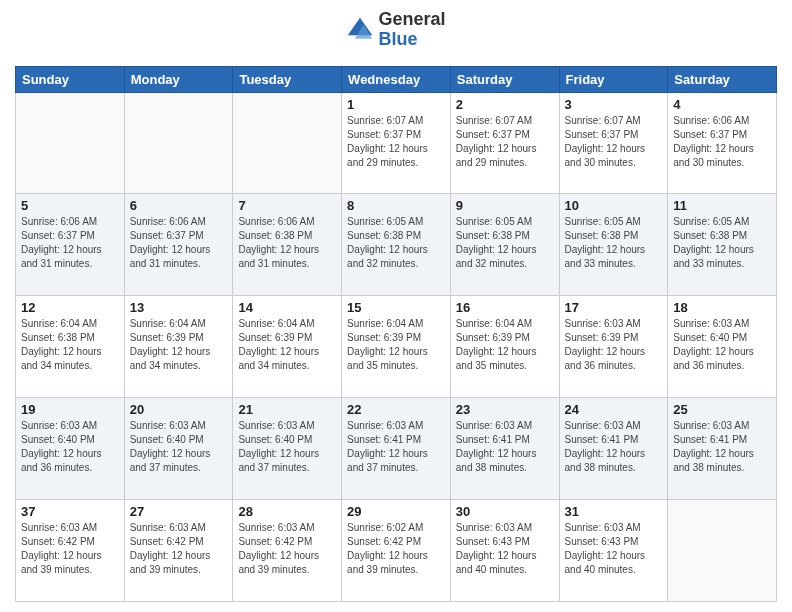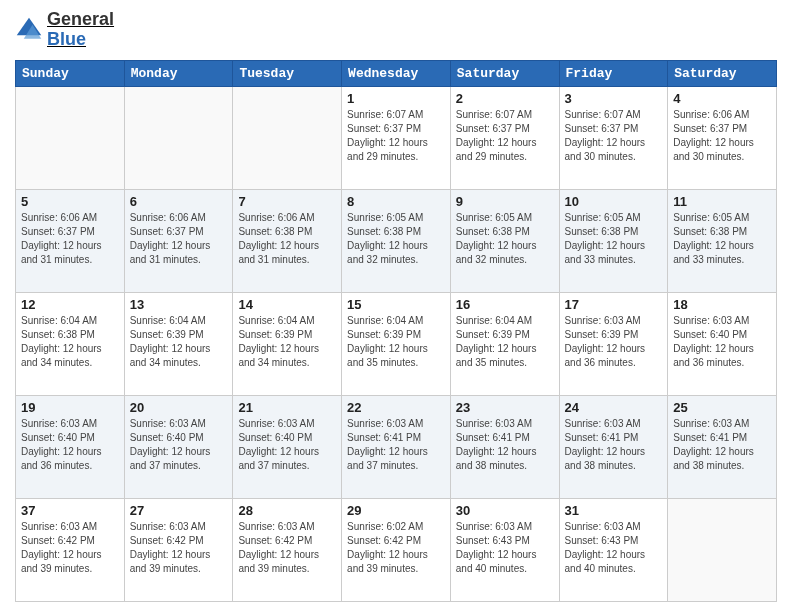--- a/index.html
+++ b/index.html
@@ -12,24 +12,23 @@
     }
     .page {
       width: 792px;
       height: 612px;
       padding: 10px 15px;
       display: flex;
       flex-direction: column;
     }
     .header {
       display: flex;
-      justify-content: space-between;
+      justify-content: center;
       align-items: flex-start;
-      margin-bottom: 10px;
-      text-decoration: underline;
+      margin-bottom: 16px;
     }
     .logo {
       display: flex;
       align-items: center;
       gap: 4px;
     }
     .logo-text {
       display: flex;
       flex-direction: column;
       line-height: 1.1;
@@ -67,21 +66,20 @@
       width: 100%;
       table-layout: fixed;
     }
     .calendar th {
       background-color: #2a6ab5;
       color: #fff;
       text-align: left;
       padding: 5px 6px;
       font-size: 13px;
       border: 1px solid #1e559a;
-      font-family: Liberation Mono, monospace;
     }
     .calendar td {
       border: 1px solid #ccc;
       vertical-align: top;
       padding: 4px 5px;
       font-size: 10.5px;
       color: #333;
       background: #fff;
       height: 80px;
     }

